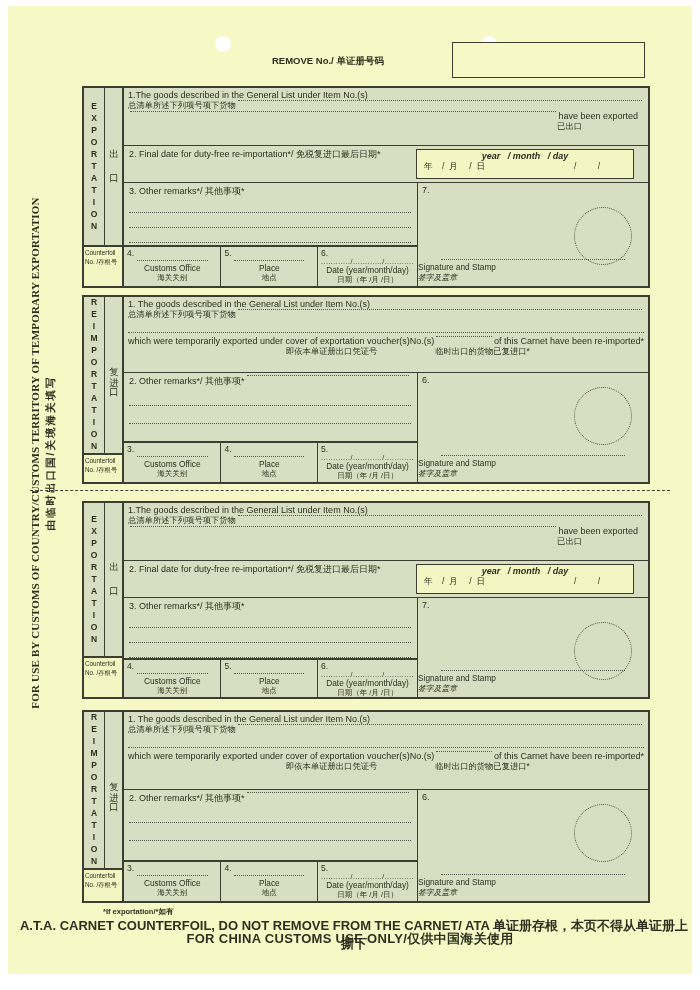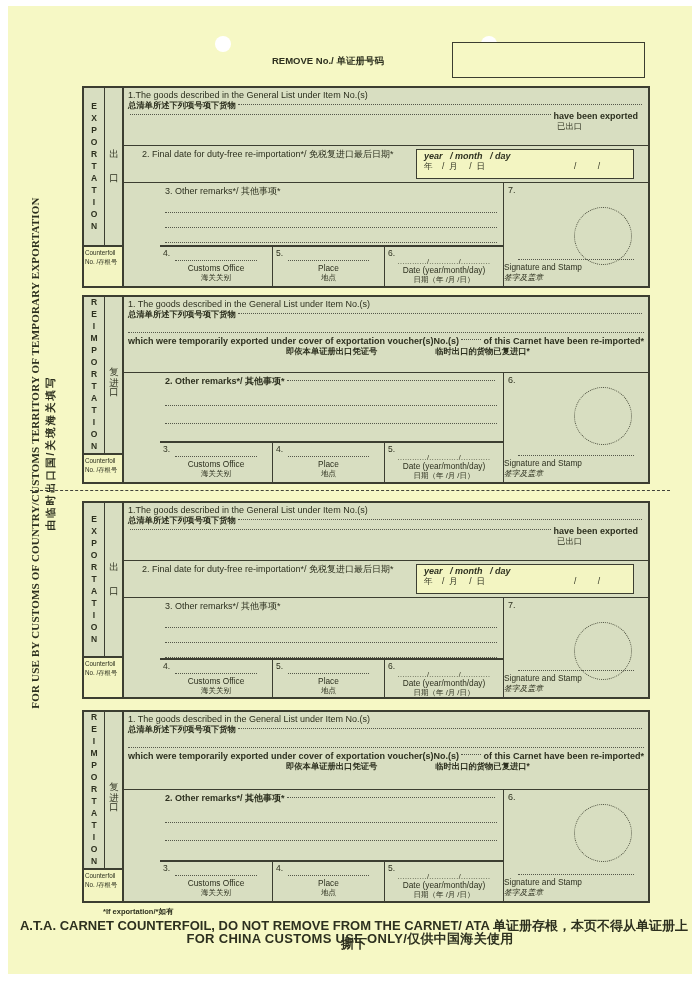--- a/index.html
+++ b/index.html
@@ -22,41 +22,41 @@
   .side-en{width:20px;border-right:1px solid #3c3e31;display:flex;align-items:center;justify-content:center;}
   .side-en span{writing-mode:vertical-rl;text-orientation:upright;font-weight:bold;font-size:8.5px;letter-spacing:2px;}
   .side-zh{flex:1;display:flex;align-items:center;justify-content:center;}
   .side-zh span{writing-mode:vertical-rl;text-orientation:upright;font-size:9.5px;}
   .sp-wide span{letter-spacing:26px;}
   .sp-mid span{letter-spacing:11px;}
   .cf-label{height:41px;border-top:2px solid #3c3e31;background:#f3f5c2;
             font-size:6.3px;line-height:1.4;padding:2px 1px;box-sizing:border-box;}
   .main{flex:1;display:flex;flex-direction:column;min-width:0;}
   .rowA{border-bottom:1.5px solid #3c3e31;padding:2px 4px 1px 4px;box-sizing:border-box;}
-  .rowB{height:37px;border-bottom:1.5px solid #3c3e31;display:flex;box-sizing:border-box;padding:2px 0 0 18px;}
+  .rowB{height:37px;border-bottom:1.5px solid #3c3e31;display:flex;box-sizing:border-box;padding:2px 0 0 5px;text-align:center;}
   .lower{flex:1;display:flex;min-height:0;}
-  .lower-left{width:380px;display:flex;flex-direction:column;border-right:1.5px solid #3c3e31;box-sizing:border-box;padding-left:36px;}
+  .lower-left{width:294px;display:flex;flex-direction:column;border-right:1.5px solid #3c3e31;box-sizing:border-box;}
   .remarks{flex:1;padding:2px 6px 0 5px;}
   .cf-row{height:41px;border-top:2px solid #3c3e31;display:flex;box-sizing:border-box;}
   .cf-cell{border-right:1.5px solid #3c3e31;box-sizing:border-box;display:flex;flex-direction:column;padding:1px 3px;}
   .cf-cell:last-child{border-right:none;}
   .cf-num{font-size:8.5px;}
   .cf-mid{flex:1;display:flex;flex-direction:column;align-items:center;justify-content:flex-end;padding-bottom:2px;}
   .cf-dl{width:78%;border-bottom:1px dotted #55584a;margin-bottom:2px;}
   .cf-en{font-size:8.3px;}
   .cf-zh{font-size:7.5px;}
   .sigcell{flex:1;position:relative;}
   .signum{position:absolute;left:4px;top:2px;font-size:9px;}
   .stamp{position:absolute;right:16px;top:24px;width:56px;height:56px;border:1.5px dotted #4a4d3c;border-radius:50%;}
   .stamp-r{top:14px;}
   .sigblock{position:absolute;left:0;right:0;bottom:3px;text-align:left;}
   .sig-dl{width:80%;margin:0 auto 2px auto;border-bottom:1px dotted #55584a;}
   .sig-en{font-size:8.3px;}
   .sig-zh{font-size:7.8px;font-style:italic;}
-  .fl{display:flex;align-items:center;font-weight:bold;}
+  .fl{display:flex;align-items:flex-start;}
   .dl{flex:1;border-bottom:1px dotted #55584a;margin:0 2px 3px 2px;}
   .zh-s{font-size:8.3px;}
   .l1{font-size:9px;}
   .datebox{margin-left:auto;margin-right:14px;margin-top:1px;width:218px;height:30px;
            background:#f3f5c2;border:1.5px solid #3c3e31;box-sizing:border-box;padding:1px 7px;}
   .datebox .en{font-weight:bold;font-size:9px;font-style:italic;}
   .datebox .row2{display:flex;justify-content:space-between;font-size:8.5px;padding-right:26px;}
   .pre{white-space:pre;}
   .rem-dl{border-bottom:1px dotted #55584a;height:14px;}
   .perf{position:absolute;left:22px;width:640px;border-top:1.5px dashed #41433a;}

